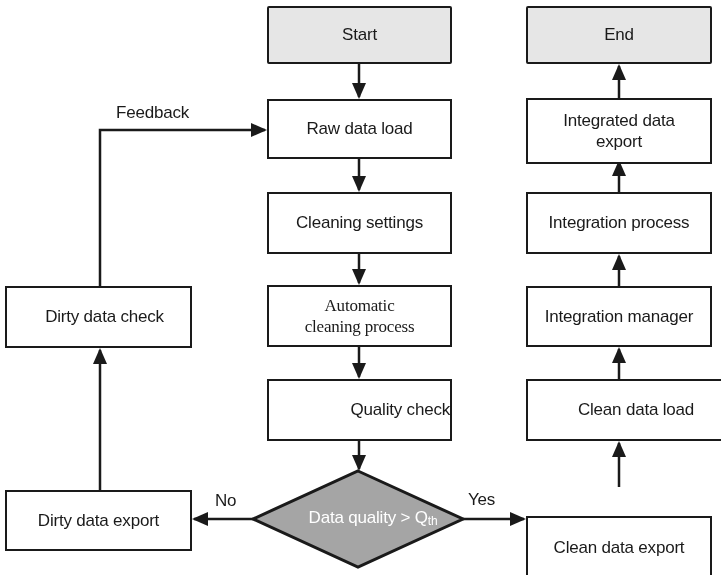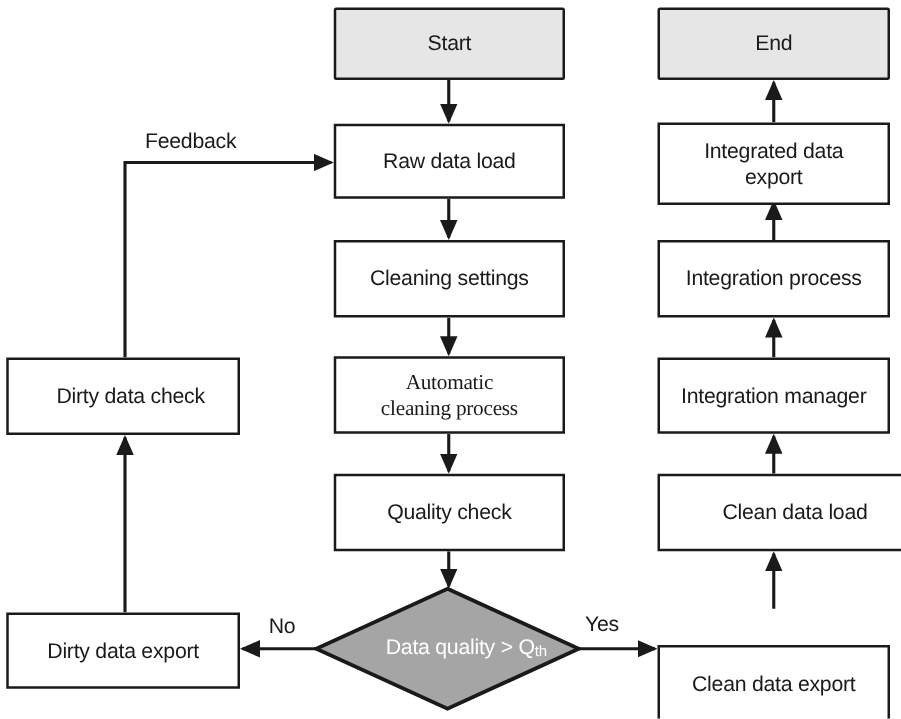--- a/index.html
+++ b/index.html
@@ -31,21 +31,21 @@
     letter-spacing: -0.2px;
   }
   .terminal { background: var(--terminal-fill, #e6e6e6); border-radius: 2px; }
   .node .subtitle { font-size: 14.5px; line-height: 1.15; }
 
   
   #node-start        { left: 267px; top:   6px; width: 185px; height: 58px; }
   #node-raw          { left: 267px; top:  99px; width: 185px; height: 60px; }
   #node-cleaning     { left: 267px; top: 192px; width: 185px; height: 62px; }
   #node-auto         { left: 267px; top: 285px; width: 185px; height: 62px; font-family: Liberation Serif, serif; }
-  #node-quality      { left: 267px; top: 379px; width: 185px; height: 62px; }
+  #node-quality      { left: 267px; top: 379px; width: 185px; height: 62px; align-items: flex-end; }
   
   #node-dirty-check  { left:   5px; top: 286px; width: 187px; height: 62px; padding-left: 12px; }
   #node-dirty-export { left:   5px; top: 490px; width: 187px; height: 61px; }
   
   #node-end          { left: 526px; top:   6px; width: 186px; height: 58px; }
   #node-int-export   { left: 526px; top:  98px; width: 186px; height: 66px; }
   #node-int-process  { left: 526px; top: 192px; width: 186px; height: 62px; }
   #node-int-settings { left: 526px; top: 286px; width: 186px; height: 61px; }
   #node-clean-load   { left: 526px; top: 379px; width: 220px; height: 62px; }
   #node-clean-export { left: 526px; top: 487px; width: 186px; height: 63px; margin-top: 29px; }

